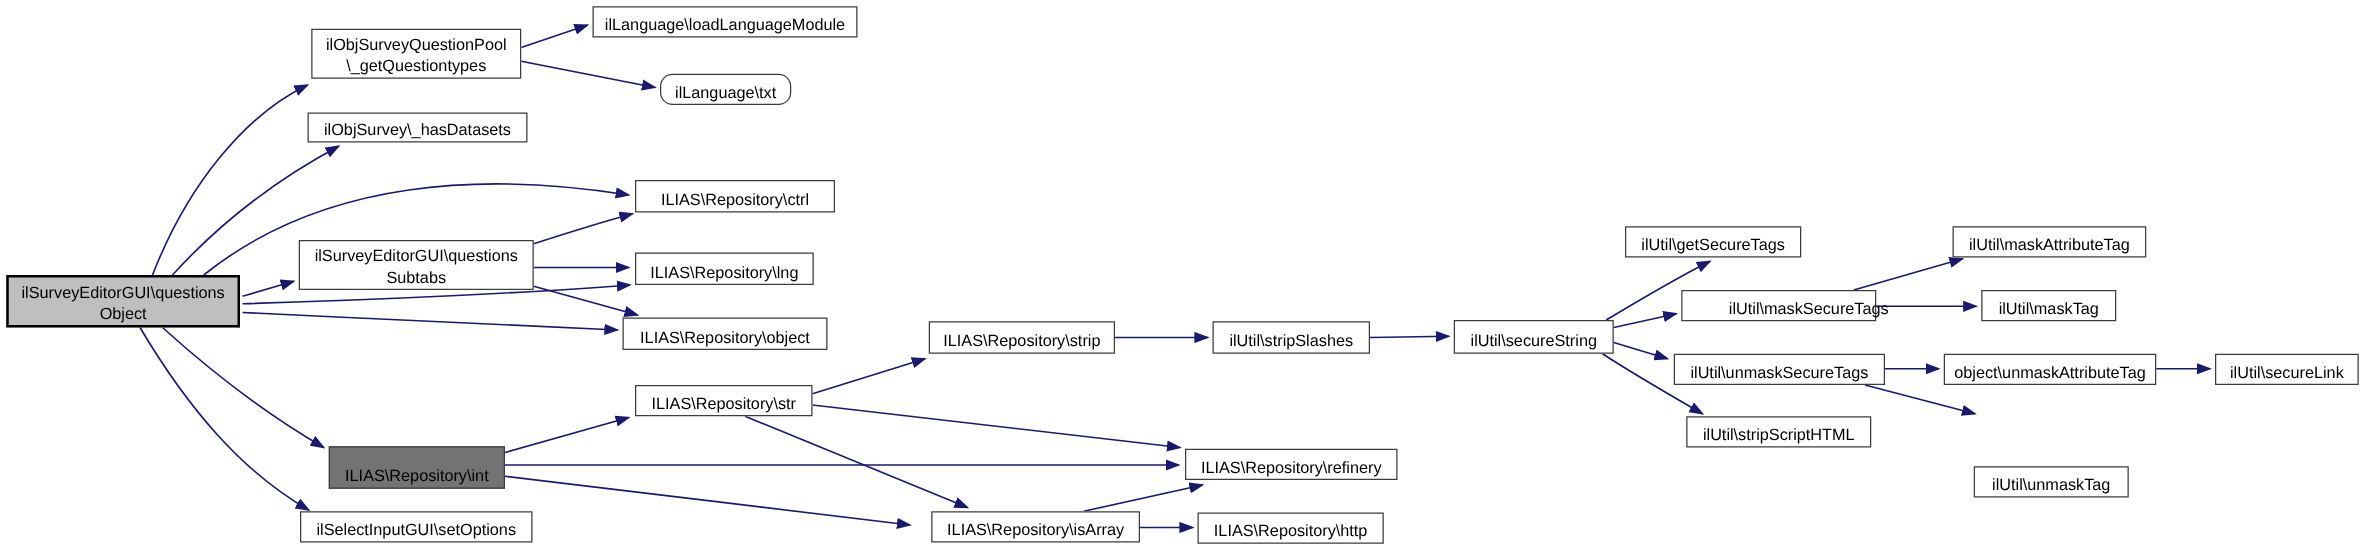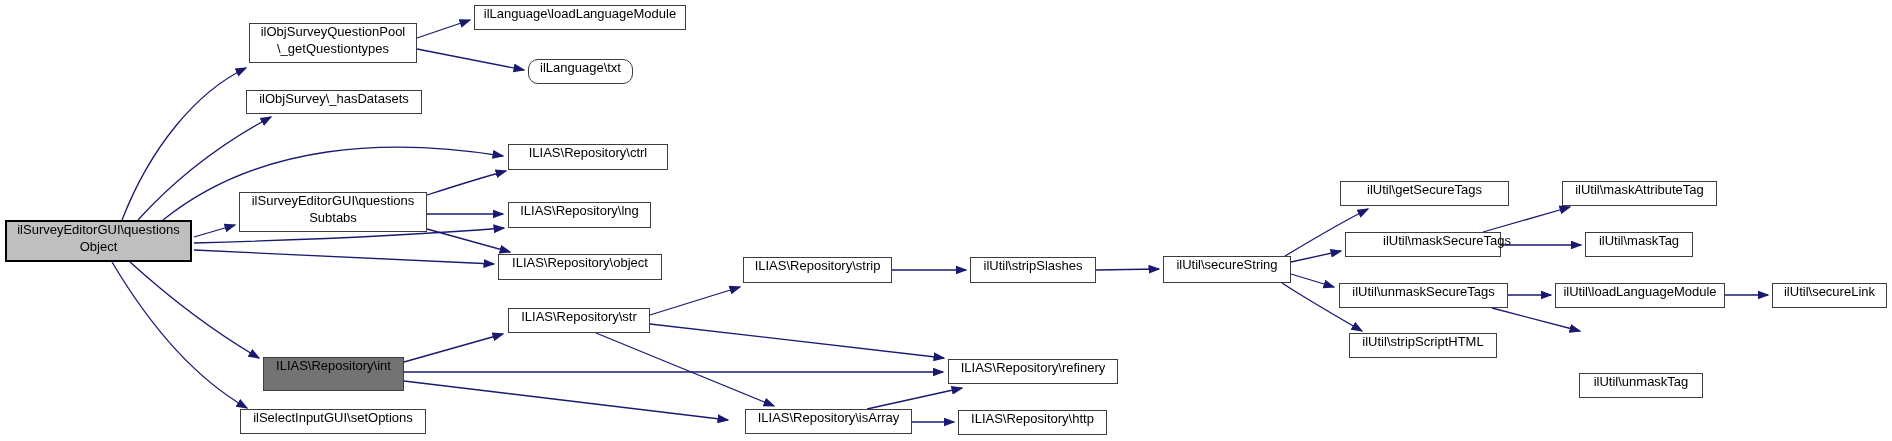--- a/index.html
+++ b/index.html
@@ -7,21 +7,21 @@
     position:relative;
     width:1892px;height:441px;
     background:#ffffff;
     font-family:"Liberation Sans", sans-serif;
     overflow:hidden;
   }
   svg.edges-layer{position:absolute;left:0;top:0;width:1892px;height:441px;}
   .edge{fill:none;stroke-width:1.3px;}
   .node{
     position:absolute;
-    display:flex;flex-direction:column;align-items:center;justify-content:flex-start;
+    display:flex;flex-direction:column;align-items:center;justify-content:flex-end;
     box-sizing:border-box;
     background:#ffffff;
     border:1.5px solid #3d3d3d;
     font-size:13px;line-height:1.3;color:#000000;
     text-align:center;white-space:nowrap;
     cursor:pointer;
     z-index:2;
   }
   .node.root{
     background:#bfbfbf;
@@ -108,37 +108,37 @@
       </div>
       <div class="node" style="left: 743px; top: 257px; width: 149px; height: 26px; background: rgb(255, 255, 255); border-color: rgb(61, 61, 61);">
         <span>ILIAS\Repository\strip</span>
       </div>
       <div class="node" style="left: 970px; top: 257px; width: 126px; height: 26px; background: rgb(255, 255, 255); border-color: rgb(61, 61, 61);">
         <span>ilUtil\stripSlashes</span>
       </div>
       <div class="node" style="left: 1163px; top: 256px; width: 128px; height: 27px; background: rgb(255, 255, 255); border-color: rgb(61, 61, 61);">
         <span>ilUtil\secureString</span>
       </div>
-      <div class="node" style="left: 1340px; top: 181px; width: 169px; height: 25px; background: rgb(255, 255, 255); border-color: rgb(61, 61, 61);">
+      <div class="node" style="left: 1300px; top: 181px; width: 141px; height: 25px; background: rgb(255, 255, 255); border-color: rgb(61, 61, 61);">
         <span>ilUtil\getSecureTags</span>
       </div>
       <div class="node" style="left: 1562px; top: 181px; width: 155px; height: 25px; background: rgb(255, 255, 255); border-color: rgb(61, 61, 61);">
         <span>ilUtil\maskAttributeTag</span>
       </div>
       <div class="node" style="left: 1345px; top: 232px; width: 156px; height: 25px; background: rgb(255, 255, 255); border-color: rgb(61, 61, 61); padding-left: 48px;">
         <span>ilUtil\maskSecureTags</span>
       </div>
       <div class="node" style="left: 1585px; top: 232px; width: 108px; height: 25px; background: rgb(255, 255, 255); border-color: rgb(61, 61, 61);">
         <span>ilUtil\maskTag</span>
       </div>
       <div class="node" style="left: 1339px; top: 283px; width: 169px; height: 25px; background: rgb(255, 255, 255); border-color: rgb(61, 61, 61);">
         <span>ilUtil\unmaskSecureTags</span>
       </div>
       <div class="node" style="left: 1555px; top: 283px; width: 170px; height: 25px; background: rgb(255, 255, 255); border-color: rgb(61, 61, 61);">
-        <span>ilUtil\loadLanguageModule</span>
+        <span>object\unmaskAttributeTag</span>
       </div>
       <div class="node" style="left: 1772px; top: 283px; width: 115px; height: 25px; background: rgb(255, 255, 255); border-color: rgb(61, 61, 61);">
         <span>ilUtil\secureLink</span>
       </div>
       <div class="node" style="left: 1349px; top: 333px; width: 148px; height: 25px; background: rgb(255, 255, 255); border-color: rgb(61, 61, 61);">
         <span>ilUtil\stripScriptHTML</span>
       </div>
       <div class="node" style="left: 1579px; top: 333px; width: 124px; height: 25px; background: rgb(255, 255, 255); border-color: rgb(61, 61, 61); margin-top: 40px;">
         <span>ilUtil\unmaskTag</span>
       </div>

